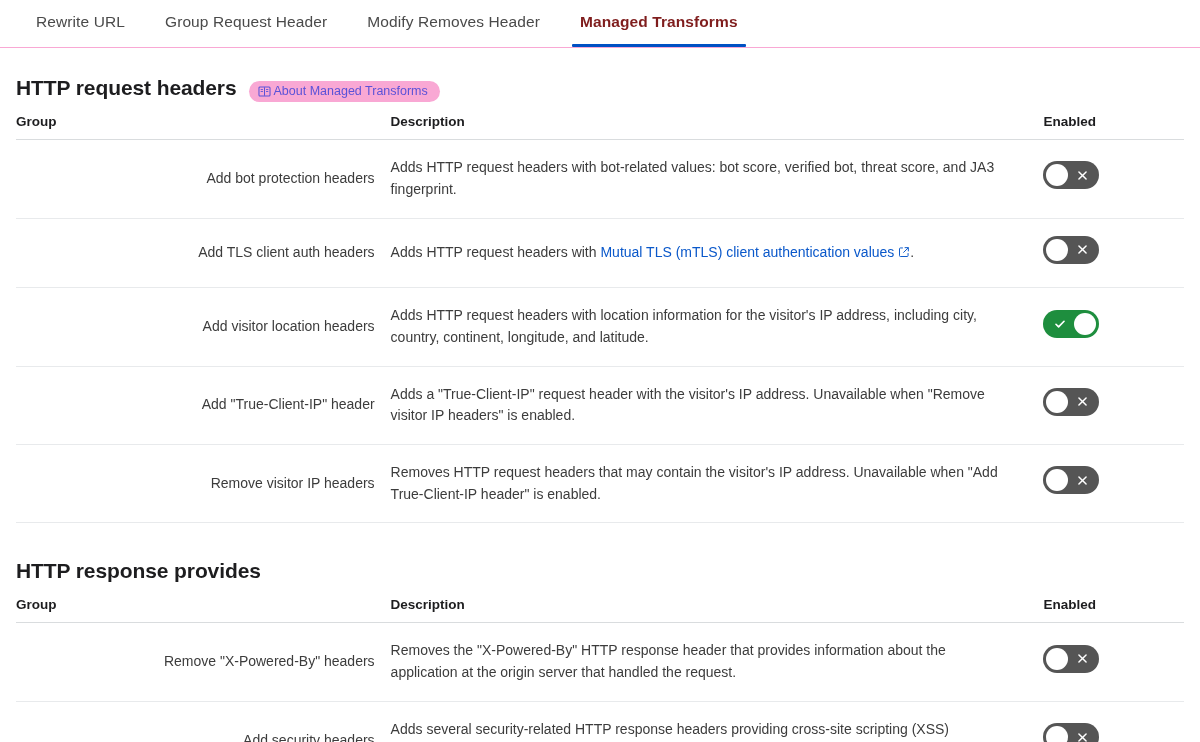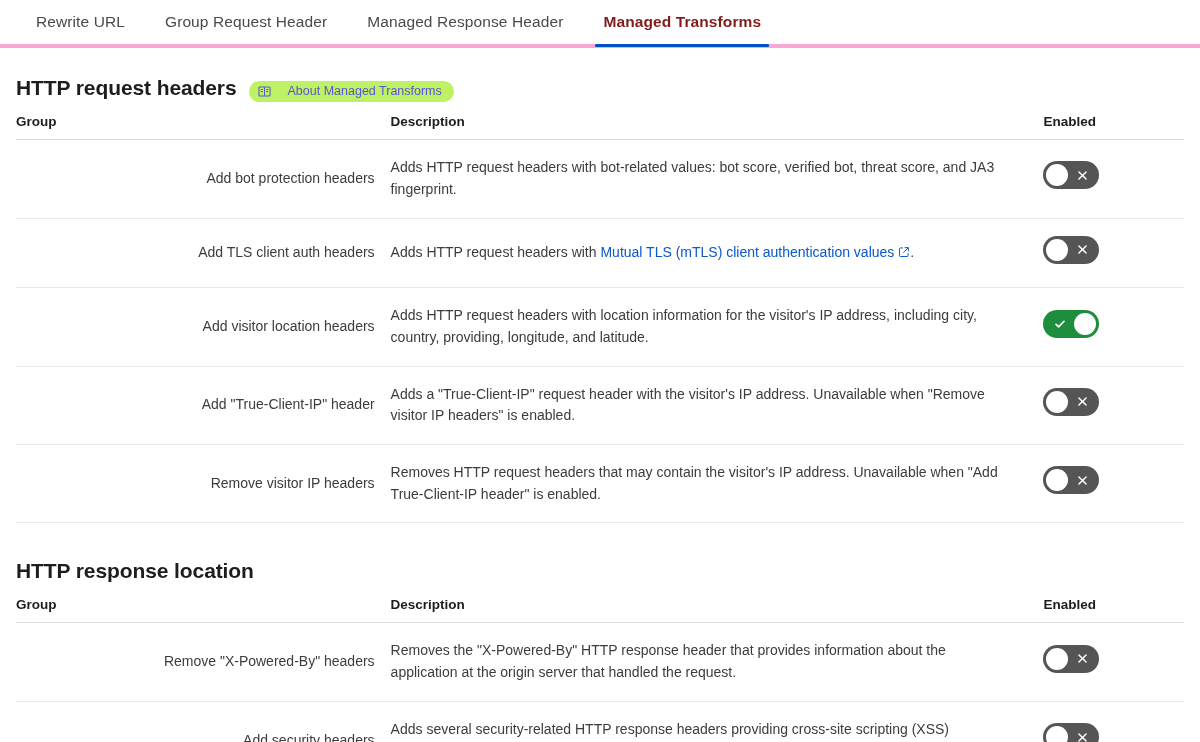--- a/index.html
+++ b/index.html
@@ -10,21 +10,21 @@
     font-family: "Liberation Sans", sans-serif;
     color: #313131;
     overflow: hidden;
   }
   .page { position: relative; width: 1200px; height: 742px; background:#fff; }
 
   
   .tabbar {
     position: relative;
     height: 48px;
-    border-bottom: 4px solid #f9a8d4;
+    border-bottom: 1px solid #f9a8d4;
     padding: 0 0 0 16px;
     display: flex;
     align-items: flex-start;
   }
   .tab {
     position: relative;
     font-size: 15.5px;
     line-height: 1;
     color: #4a4a4a;
     padding: 14px 20px 16px 20px;
@@ -55,22 +55,22 @@
   .sec-title {
     font-size: 21px;
     font-weight: 700;
     color: #1d1d1f;
     letter-spacing: -0.1px;
     line-height: 1.15;
   }
   .doc-badge {
     display: inline-flex;
     align-items: center;
-    gap: 17px;
-    background: #bef264;
+    gap: 3px;
+    background: #f9a8d4;
     color: #5b52d8;
     border-radius: 14px;
     padding: 4px 12px 4px 9px;
     font-size: 12.5px;
     line-height: 1;
     cursor: pointer;
     position: relative;
     top: 2px;
   }
   .doc-badge .bk { display: inline-flex; }
@@ -153,21 +153,21 @@
 <div class="page">
 
   <div class="tabbar">
     <div class="tab">
       <span>Rewrite URL</span>
     </div>
     <div class="tab">
       <span>Group Request Header</span>
     </div>
     <div class="tab">
-      <span>Managed Response Header</span>
+      <span>Modify Removes Header</span>
     </div>
     <div class="tab active">
       <span>Managed Transforms</span>
     </div>
   </div>
 
   <div class="section sec1">
     <div class="sec-head">
       <div class="sec-title">HTTP request headers</div>
       <div class="doc-badge">
@@ -225,21 +225,21 @@
                   <line x1="3.6" y1="3.6" x2="12.4" y2="12.4" stroke="#fff" stroke-width="1.8" stroke-linecap="round"></line>
                   <line x1="12.4" y1="3.6" x2="3.6" y2="12.4" stroke="#fff" stroke-width="1.8" stroke-linecap="round"></line>
                 </svg>
               </span>
             </div>
           </td>
         </tr>
 
         <tr>
           <td class="col-group">Add visitor location headers</td>
-          <td class="col-desc">Adds HTTP request headers with location information for the visitor's IP address, including city, country, providing, longitude, and latitude.</td>
+          <td class="col-desc">Adds HTTP request headers with location information for the visitor's IP address, including city, country, continent, longitude, and latitude.</td>
           <td class="col-enabled enabled-cell">
             <div class="toggle on">
               <span class="knob"></span>
               <span class="mark">
                 <svg width="14" height="14" viewBox="0 0 16 16" aria-hidden="true">
                   <path d="M3.4 8.3l3 3 6.2-6.4" stroke="#fff" stroke-width="1.9" fill="none" stroke-linecap="round" stroke-linejoin="round"></path>
                 </svg>
               </span>
             </div>
           </td>
@@ -275,21 +275,21 @@
               </span>
             </div>
           </td>
         </tr>
       </tbody>
     </table>
   </div>
 
   <div class="section sec2">
     <div class="sec-head">
-      <div class="sec-title">HTTP response location</div>
+      <div class="sec-title">HTTP response provides</div>
     </div>
 
     <table class="mt">
       <thead>
         <tr>
           <th class="col-group">Group</th>
           <th class="col-desc">Description</th>
           <th class="col-enabled th-enabled">Enabled</th>
         </tr>
       </thead>

